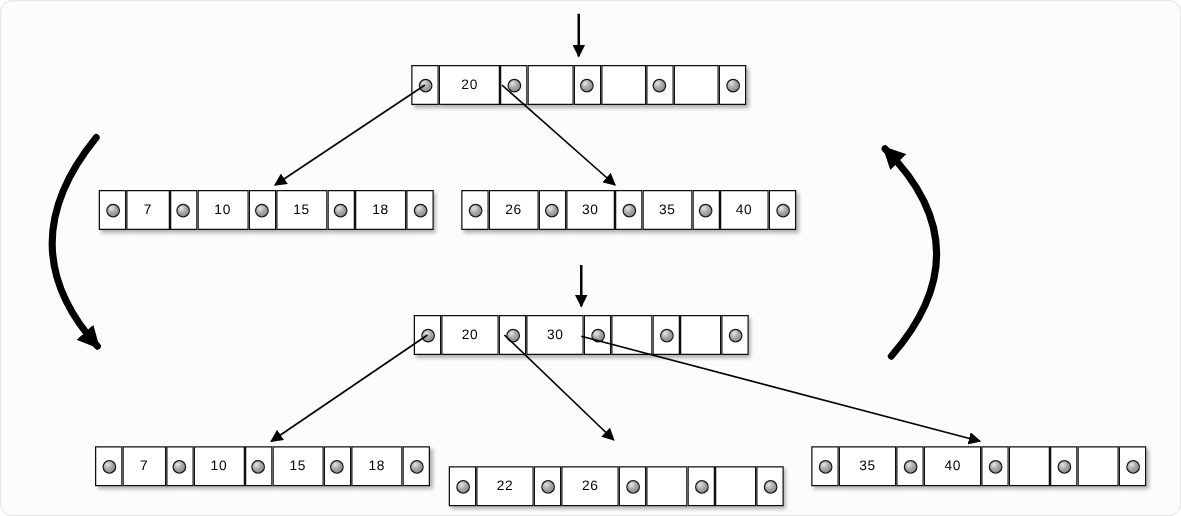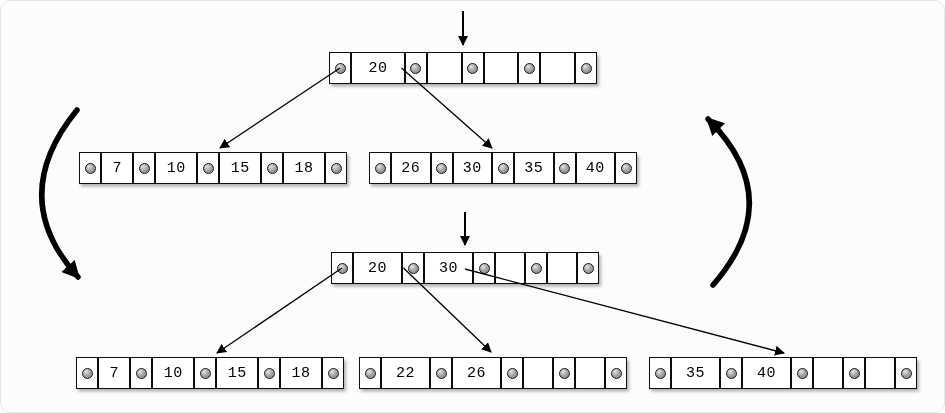--- a/index.html
+++ b/index.html
@@ -22,38 +22,37 @@
   .cell{
     box-sizing:border-box;
     border:1.4px solid #0e0e0e;
     background:#ffffff;
     box-shadow:2px 2.5px 3px rgba(0,0,0,.30);
     display:flex;align-items:center;justify-content:center;
   }
   .ptr{flex:0 0 22px;}
   .key{
     flex:1 1 auto;
-    font-size:15px;
+    font-size:11px;
     color:#000;
     letter-spacing:.5px;
-    font-family:Liberation Mono, monospace;
   }
   .dot{
     width:11px;height:11px;
     border-radius:50%;
     border:1.5px solid #161616;
     background:radial-gradient(circle at 35% 30%, #e4e4e4 0%, #a6a6a6 45%, #7c7c7c 100%);
     box-sizing:border-box;
   }
   #root-before{left:328px;top:51px;}
   #leaf-b-left{left:78px;top:151px;}
   #leaf-b-right{left:368px;top:151px;}
   #root-after{left:330px;top:251px;}
   #leaf-a-left{left:75px;top:356px;}
-  #leaf-a-mid{left:358px;top:356px;}
+  #leaf-a-mid{left:358px;top:372px;}
   #leaf-a-right{left:648px;top:356px;}
   #arrows{
     position:absolute;left:0;top:0;width:945px;height:413px;
     pointer-events:none;z-index:5;
   }
 </style>
 </head>
 <body>
 
 <div id="canvas">

